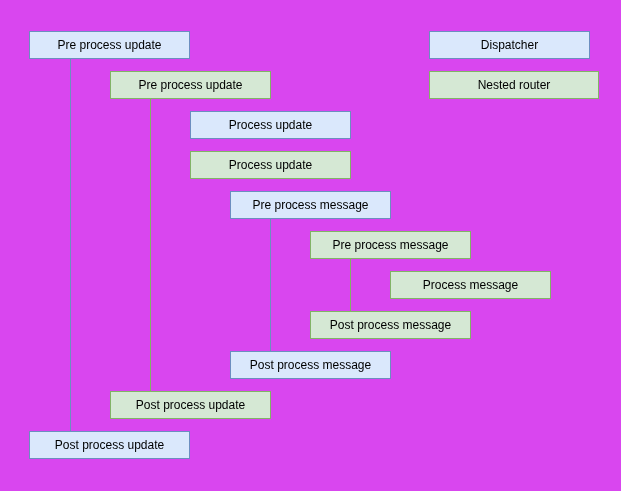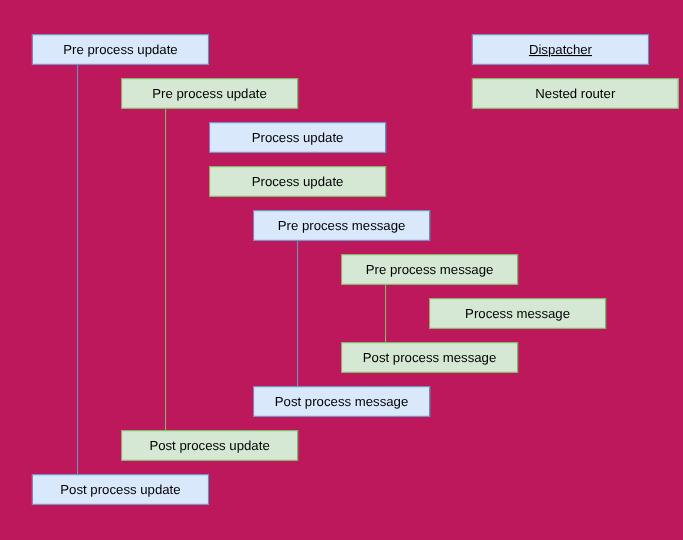--- a/index.html
+++ b/index.html
@@ -4,21 +4,21 @@
 <style>
   html, body {
     margin: 0;
     padding: 0;
     background: #ffffff;
   }
   #diagram-canvas {
     position: relative;
     width: 621px;
     height: 491px;
-    background: #be185d;
+    background: #d946ef;
     font-family: "Liberation Sans", sans-serif;
     overflow: hidden;
   }
   .node {
     position: absolute;
     box-sizing: border-box;
     display: flex;
     align-items: center;
     justify-content: center;
     font-size: 12px;
@@ -62,16 +62,16 @@
   <div class="node blue" style="left:190px; top:111px; width:161px; height:28px;">Process update</div>
   <div class="node green" style="left:190px; top:151px; width:161px; height:28px;">Process update</div>
   <div class="node blue" style="left:230px; top:191px; width:161px; height:28px;">Pre process message</div>
   <div class="node green" style="left:310px; top:231px; width:161px; height:28px;">Pre process message</div>
   <div class="node green" style="left:390px; top:271px; width:161px; height:28px;text-align:right;">Process message</div>
   <div class="node green" style="left:310px; top:311px; width:161px; height:28px;">Post process message</div>
   <div class="node blue" style="left:230px; top:351px; width:161px; height:28px;">Post process message</div>
   <div class="node green" style="left:110px; top:391px; width:161px; height:28px;">Post process update</div>
   <div class="node blue" style="left:29px;  top:431px; width:161px; height:28px;">Post process update</div>
 
-  <div class="node blue legend-node" style="left:429px; top:31px; width:161px; height:28px;text-decoration:underline;">Dispatcher</div>
-  <div class="node green legend-node" style="left:429px; top:71px; width:188px; height:28px;">Nested router</div>
+  <div class="node blue legend-node" style="left:429px; top:31px; width:161px; height:28px;">Dispatcher</div>
+  <div class="node green legend-node" style="left:429px; top:71px; width:170px; height:28px;">Nested router</div>
 
 </div>
 
 </body></html>

